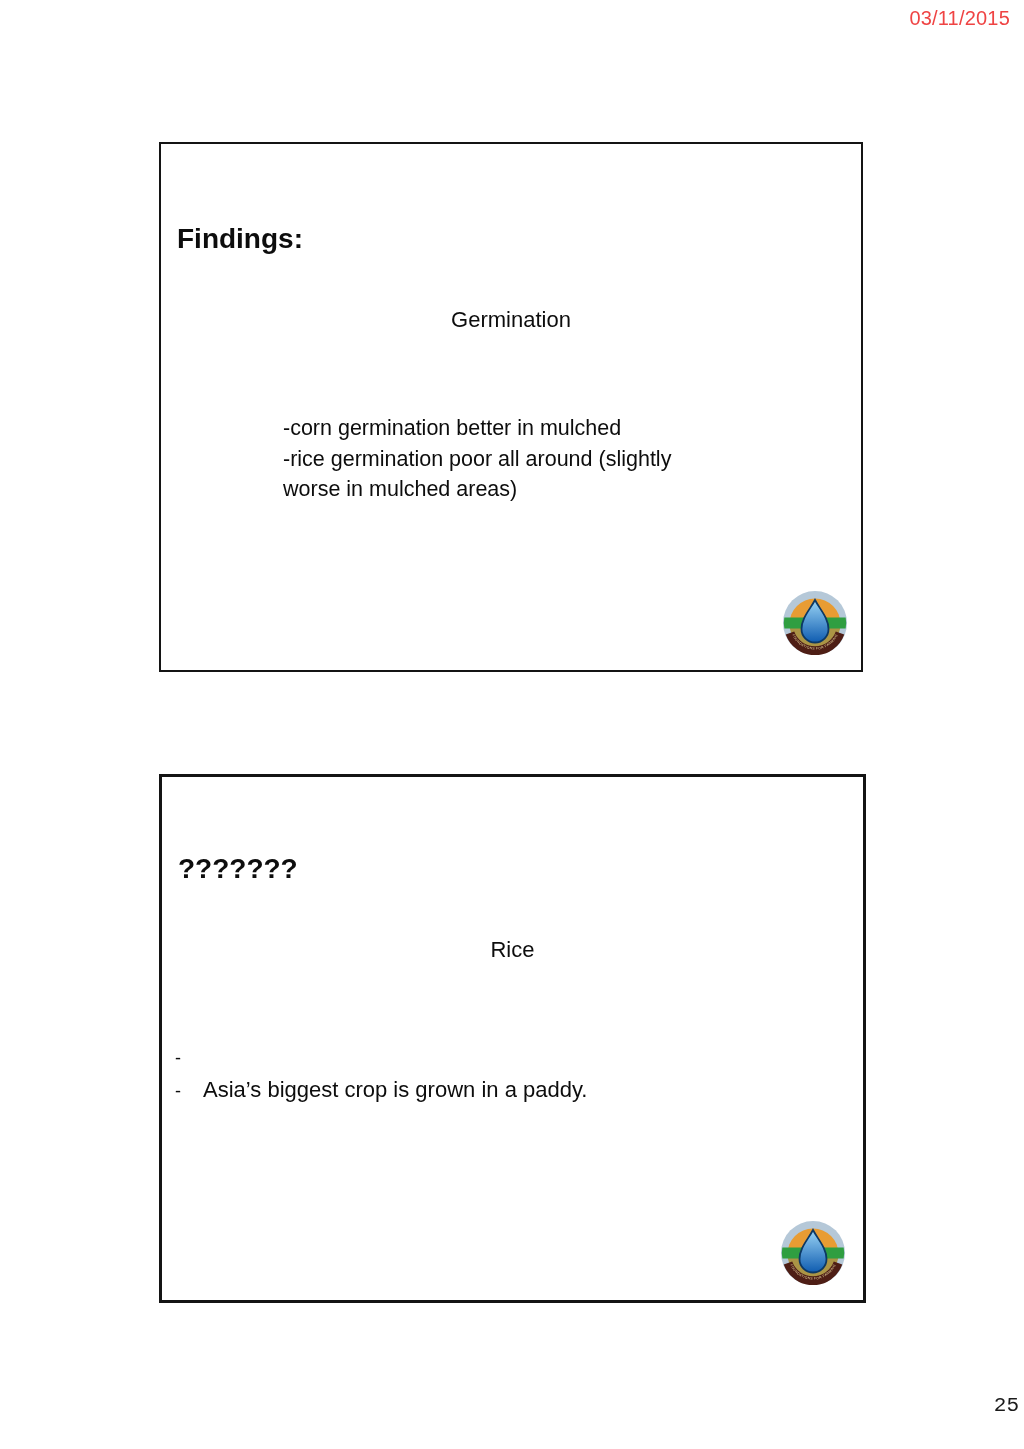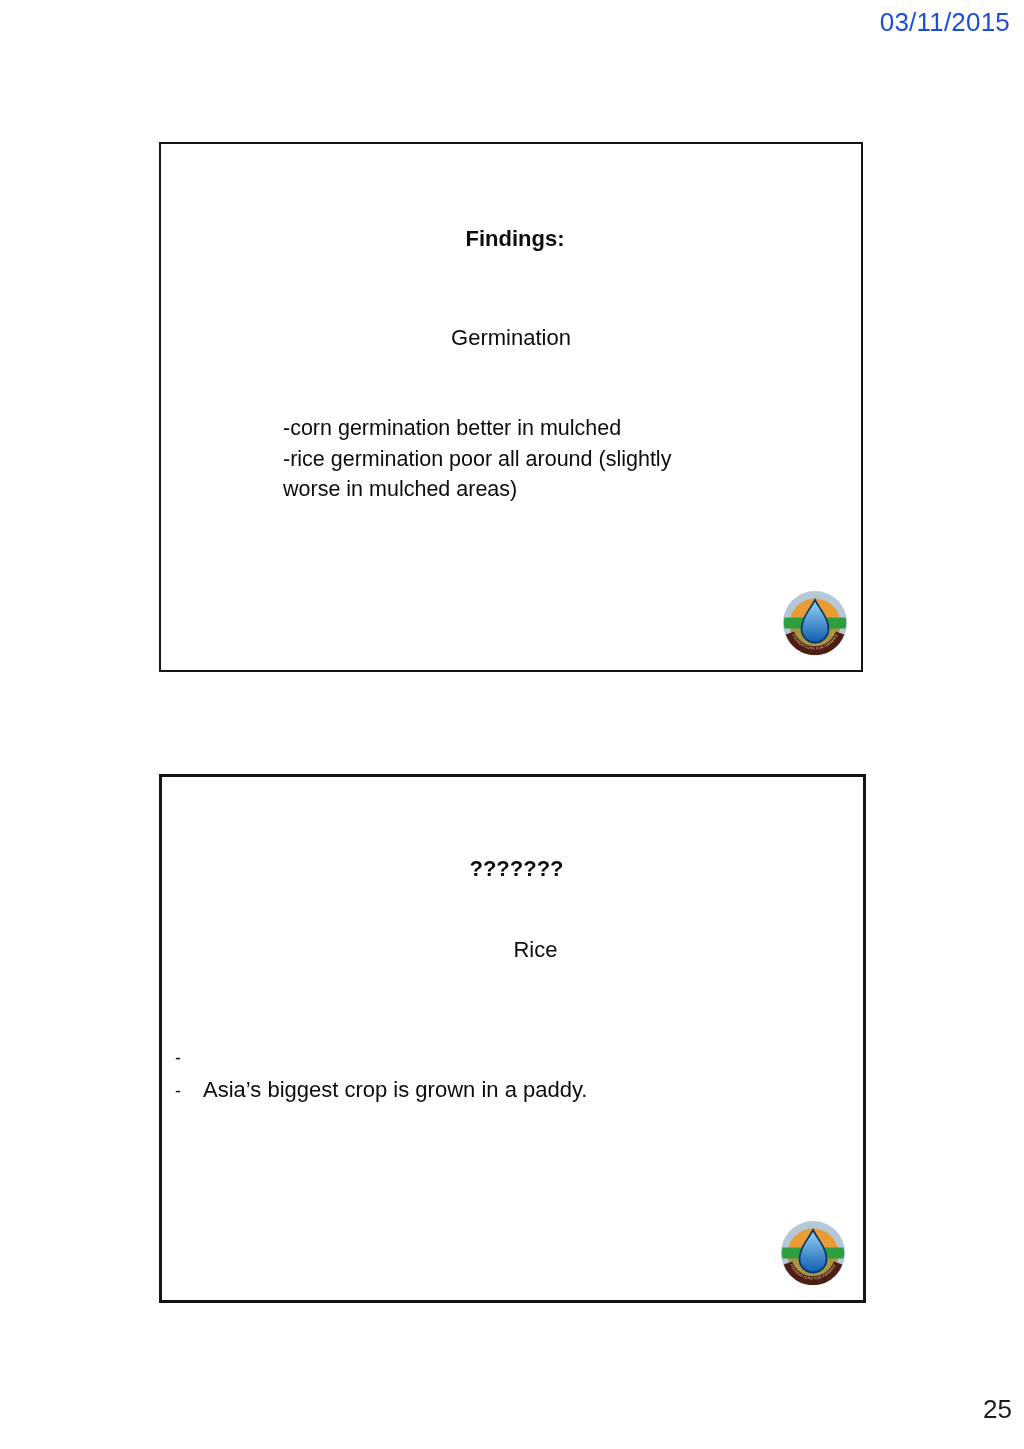--- a/index.html
+++ b/index.html
@@ -12,30 +12,31 @@
     height: 1449px;
     position: relative;
     font-family: "Liberation Sans", sans-serif;
     color: #0d0d0d;
     overflow: hidden;
   }
   .date {
     position: absolute;
     top: 7px;
     right: 14px;
-    font-size: 26px;
-    color: #1d4ed8;
+    font-size: 20px;
+    color: #ef4444;
     letter-spacing: 0.2px;
   }
   .page-number {
     position: absolute;
     top: 1394px;
-    right: 12px;
-    font-size: 26px;
+    right: 5px;
+    font-size: 21px;
     color: #1b1b1b;
+    font-family: Liberation Mono, monospace;
   }
   .slide {
     position: absolute;
     background: #ffffff;
     box-sizing: border-box;
   }
   .slide-1 {
     left: 159px;
     top: 142px;
     width: 704px;
@@ -44,40 +45,40 @@
   }
   .slide-2 {
     left: 159px;
     top: 774px;
     width: 707px;
     height: 529px;
     border: 3px solid #141414;
   }
   .slide-title {
     position: absolute;
-    left: 4px;
+    left: 16px;
     width: 100%;
-    text-align: center;
-    font-size: 22px;
+    text-align: left;
+    font-size: 28px;
     font-weight: bold;
     line-height: 26px;
   }
   .slide-subtitle {
     position: absolute;
     left: 0;
     width: 100%;
     text-align: center;
     font-size: 22px;
     font-weight: normal;
     line-height: 26px;
   }
   .slide-1 .slide-title { top: 82px; }
-  .slide-1 .slide-subtitle { top: 163px; margin-top: 18px; }
+  .slide-1 .slide-subtitle { top: 163px; }
   .slide-2 .slide-title { top: 79px; }
-  .slide-2 .slide-subtitle { top: 160px; margin-left: 23px; }
+  .slide-2 .slide-subtitle { top: 160px; }
   .body-text {
     position: absolute;
     left: 122px;
     top: 241px;
     font-size: 21.5px;
     line-height: 30.5px;
     text-align: left;
     white-space: nowrap;
     margin-top: 28px;
   }

